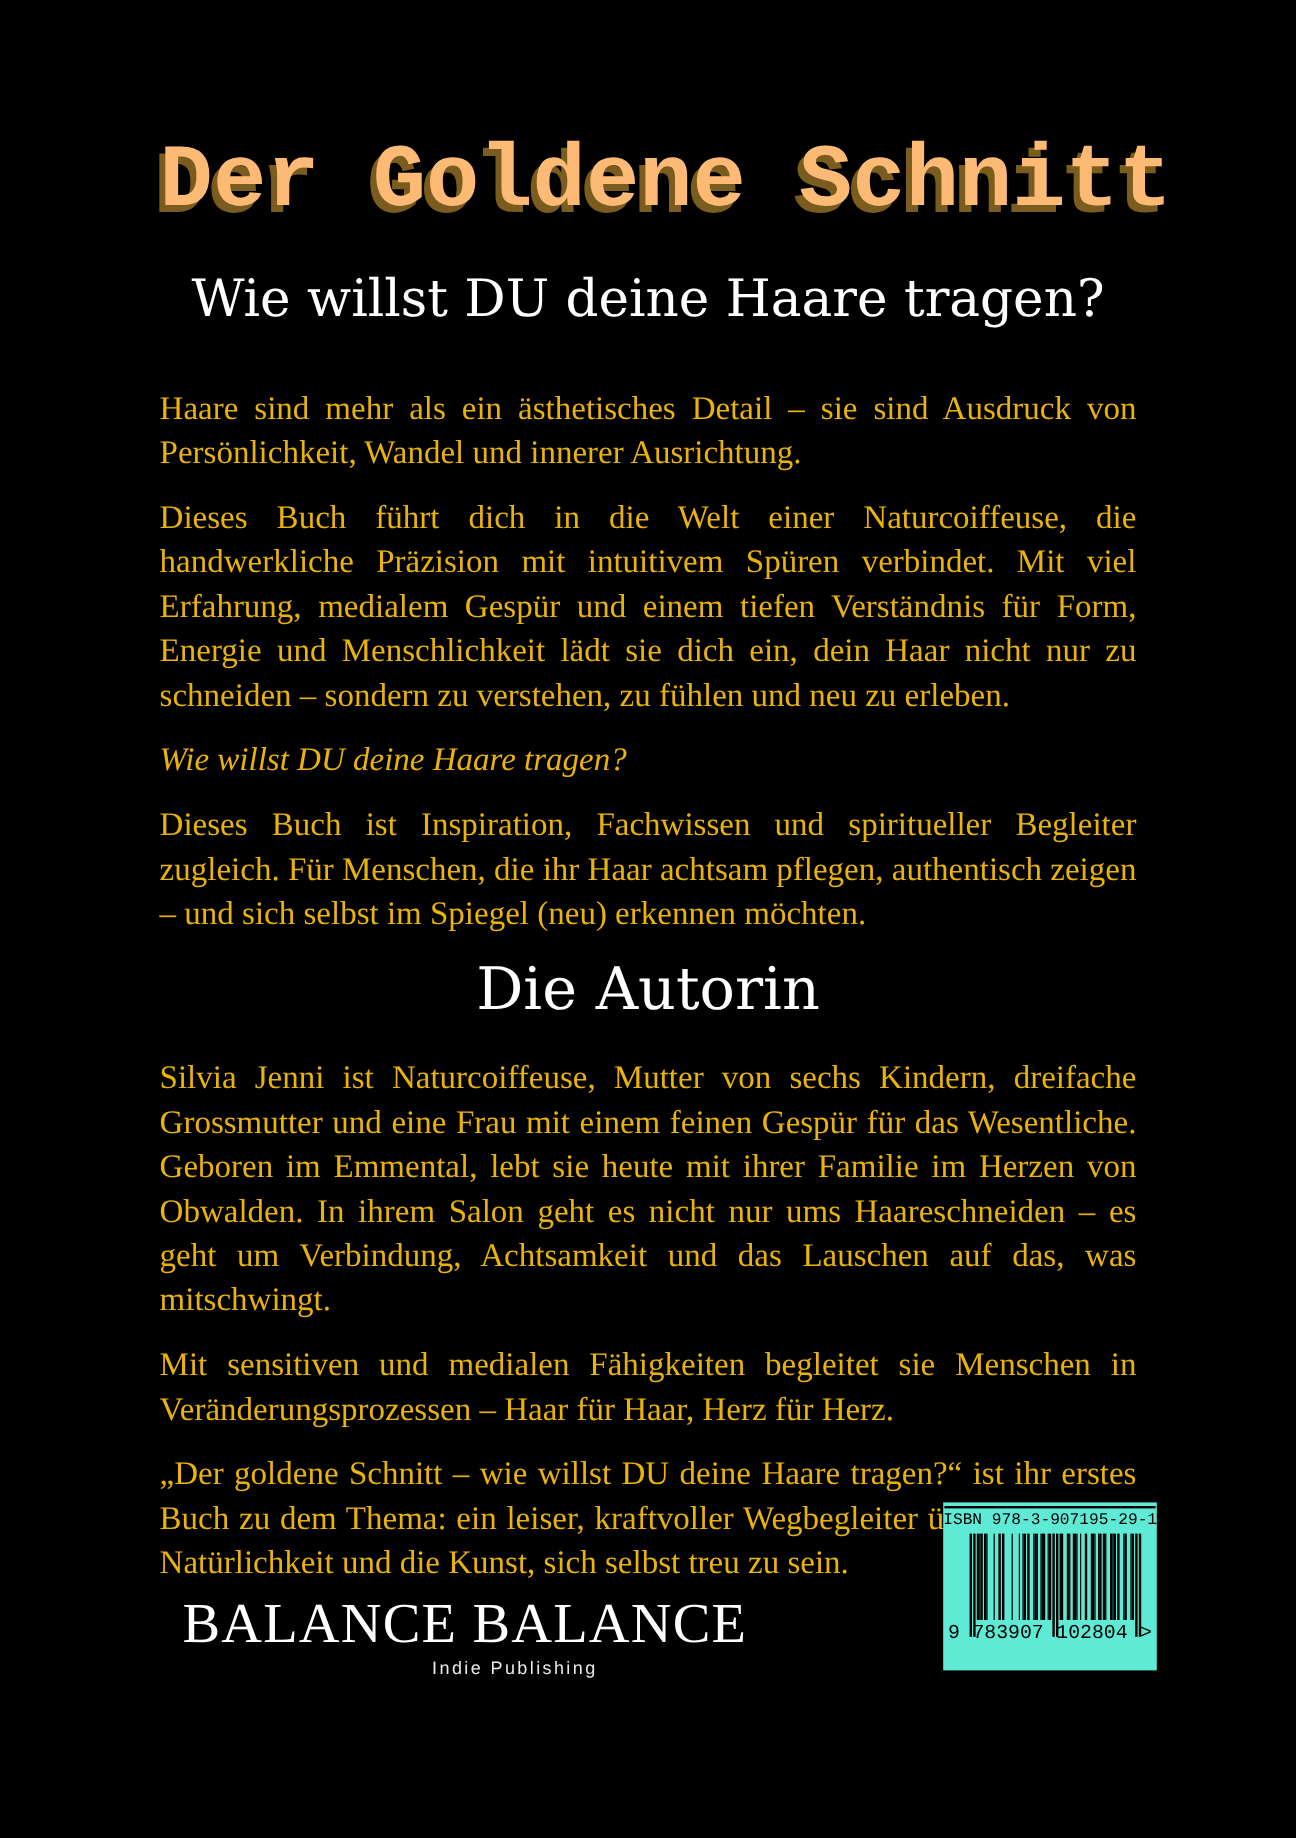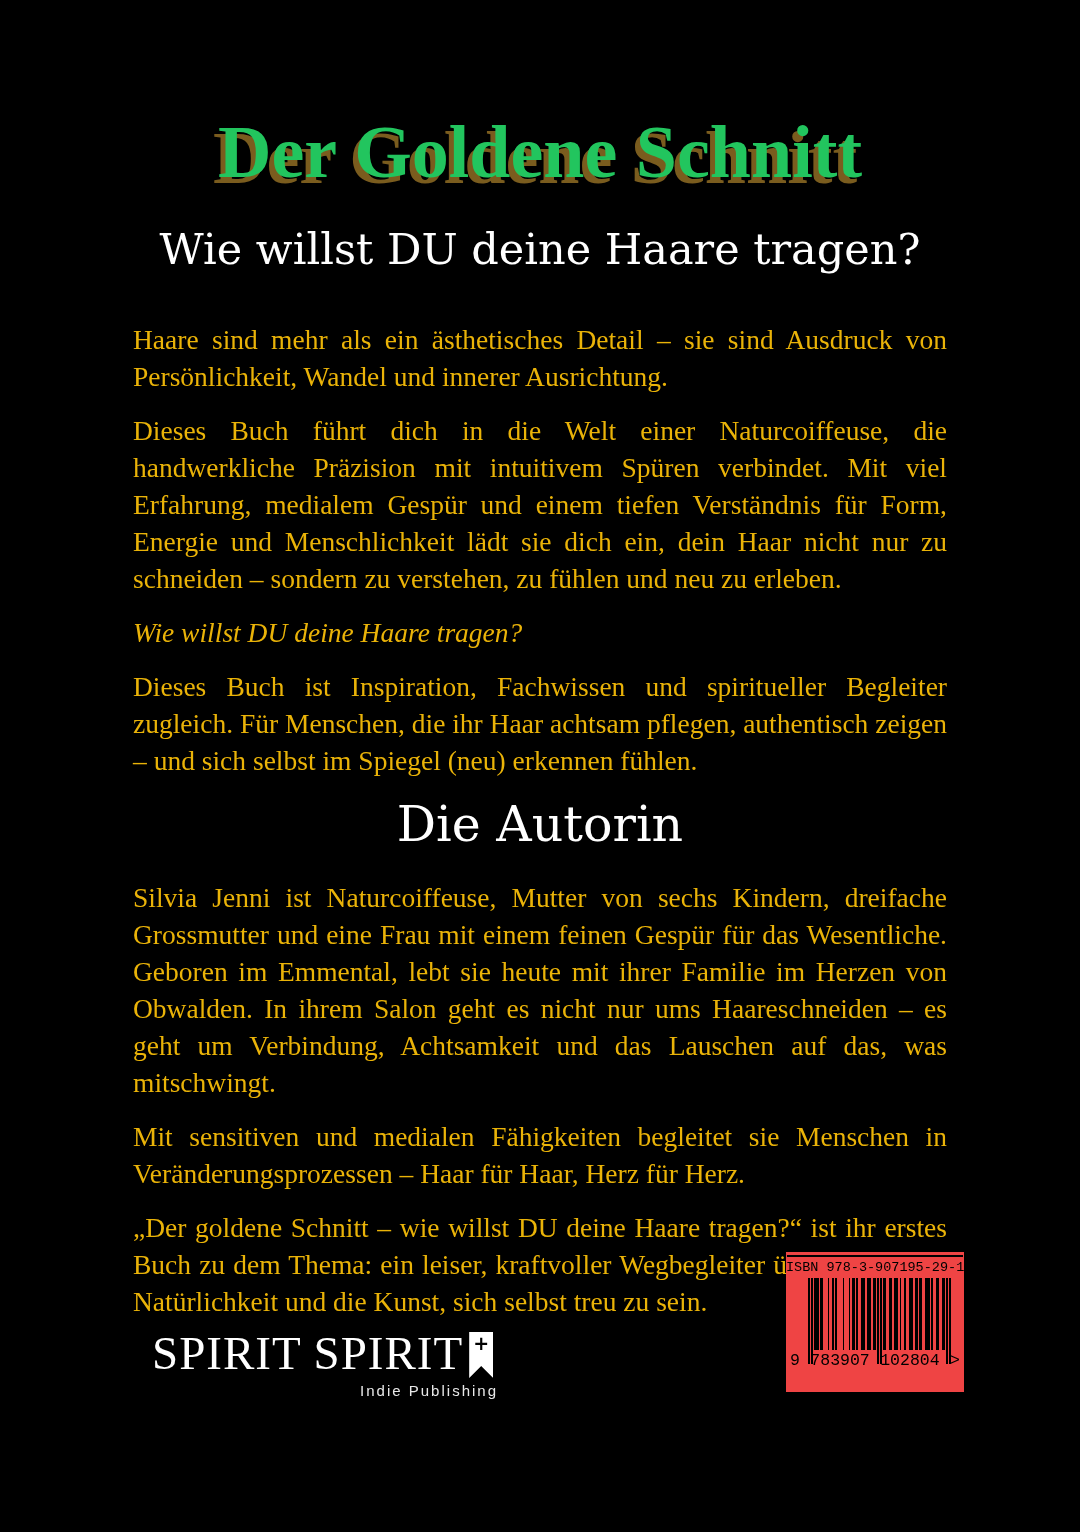--- a/index.html
+++ b/index.html
@@ -15,27 +15,27 @@
     width: 1080px;
     height: 1532px;
     background: #000;
     font-family: "Liberation Serif", serif;
     color: #efefef;
   }
   .content {
     padding: 112px 133px 0 133px;
   }
   .title {
-    font-family: Liberation Serif, serif;
+    font-family: Liberation Mono, monospace;
     font-weight: bold;
     font-size: 74px;
     line-height: 1.1;
     text-align: center;
     letter-spacing: 0px;
-    color: #22c55e;
+    color: #fdba74;
     text-shadow: -5px 6px 0 #7a5c1e;
     white-space: nowrap;
   }
   .subtitle {
     margin-top: 32px;
     font-family: "DejaVu Serif", serif;
     font-size: 43px;
     line-height: 1.15;
     text-align: center;
     color: #ffffff;
@@ -109,21 +109,21 @@
     letter-spacing: 2px;
     color: #e9e9e9;
   }
   
   .barcode-box {
     position: absolute;
     left: 786px;
     top: 1252px;
     width: 178px;
     height: 140px;
-    background: #ef4444;
+    background: #5eead4;
     box-sizing: border-box;
     padding: 3px 0 5px 0;
   }
   .bc-topline {
     height: 2px;
     background: #000;
     margin: 0 1px 2px 1px;
   }
   .bc-isbn {
     font-family: "Liberation Mono", monospace;
@@ -162,35 +162,35 @@
   <div class="content">
 
     <div class="title">Der Goldene Schnitt</div>
 
     <div class="subtitle">Wie willst DU deine Haare tragen?</div>
 
     <div class="blurb">
       <p class="body-par">Haare sind mehr als ein ästhetisches Detail – sie sind Ausdruck von Persönlichkeit, Wandel und innerer Ausrichtung.</p>
       <p class="body-par">Dieses Buch führt dich in die Welt einer Naturcoiffeuse, die handwerkliche Präzision mit intuitivem Spüren verbindet. Mit viel Erfahrung, medialem Gespür und einem tiefen Verständnis für Form, Energie und Menschlichkeit lädt sie dich ein, dein Haar nicht nur zu schneiden – sondern zu verstehen, zu fühlen und neu zu erleben.</p>
       <p class="body-par italic">Wie willst DU deine Haare tragen?</p>
-      <p class="body-par">Dieses Buch ist Inspiration, Fachwissen und spiritueller Begleiter zugleich. Für Menschen, die ihr Haar achtsam pflegen, authentisch zeigen – und sich selbst im Spiegel (neu) erkennen fühlen.</p>
+      <p class="body-par">Dieses Buch ist Inspiration, Fachwissen und spiritueller Begleiter zugleich. Für Menschen, die ihr Haar achtsam pflegen, authentisch zeigen – und sich selbst im Spiegel (neu) erkennen möchten.</p>
     </div>
 
     <div class="section-heading">Die Autorin</div>
 
     <div>
       <p class="body-par">Silvia Jenni ist Naturcoiffeuse, Mutter von sechs Kindern, dreifache Grossmutter und eine Frau mit einem feinen Gespür für das Wesentliche. Geboren im Emmental, lebt sie heute mit ihrer Familie im Herzen von Obwalden. In ihrem Salon geht es nicht nur ums Haareschneiden – es geht um Verbindung, Achtsamkeit und das Lauschen auf das, was mitschwingt.</p>
       <p class="body-par">Mit sensitiven und medialen Fähigkeiten begleitet sie Menschen in Veränderungsprozessen – Haar für Haar, Herz für Herz.</p>
       <p class="body-par">„Der goldene Schnitt – wie willst DU deine Haare tragen?“ ist ihr erstes Buch zu dem Thema: ein leiser, kraftvoller Wegbegleiter über Schönheit, Natürlichkeit und die Kunst, sich selbst treu zu sein.</p>
     </div>
   </div>
 
   <div class="logo-block">
     <div class="logo-row">
-      <span class="logo-name">SPIRIT SPIRIT</span>
+      <span class="logo-name">BALANCE BALANCE</span>
       <span class="bookmark">
         <span class="bm-plus">+</span>
       </span>
     </div>
     <div class="logo-tagline">Indie Publishing</div>
   </div>
 
   <div class="barcode-box">
     <div class="bc-topline"></div>
     <div class="bc-isbn">ISBN 978-3-907195-29-1</div>

